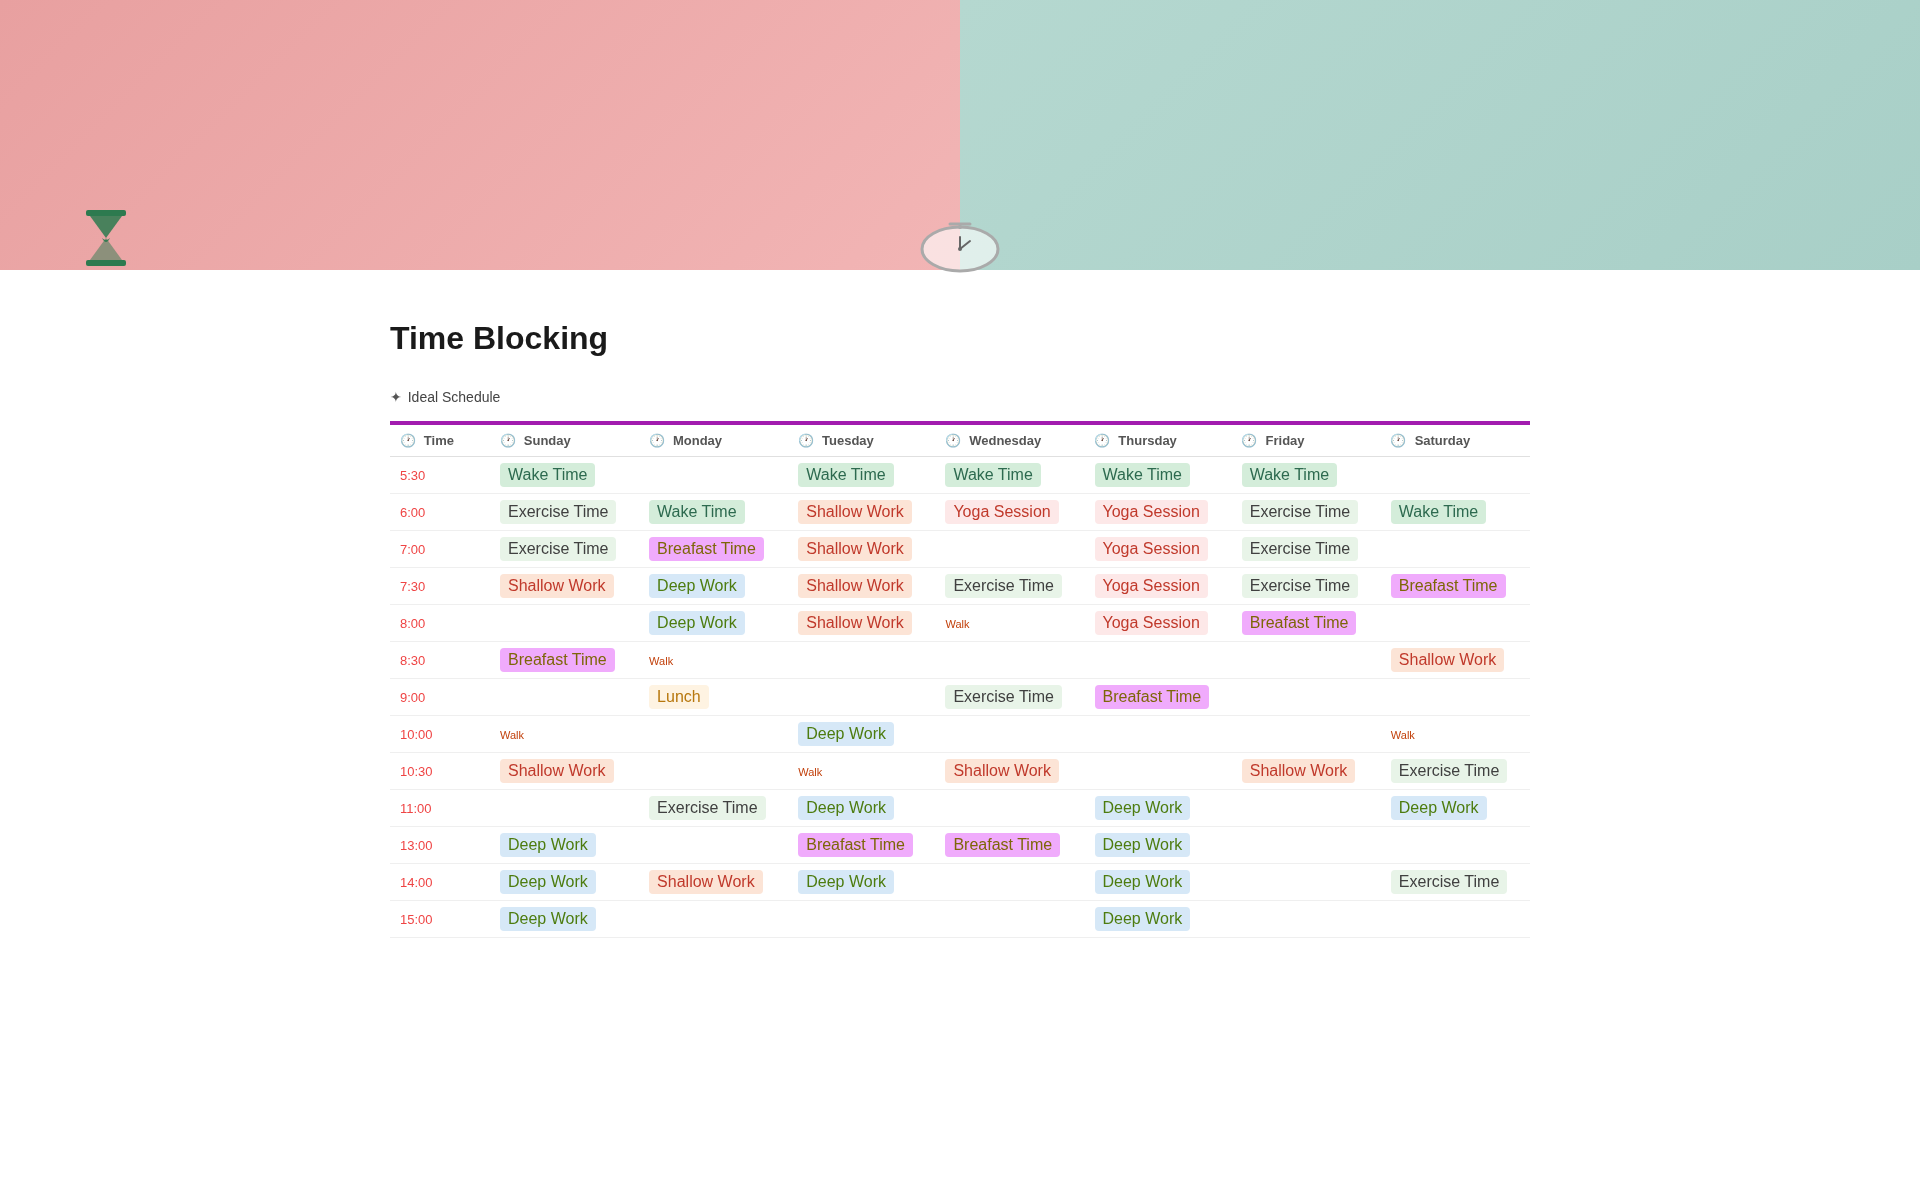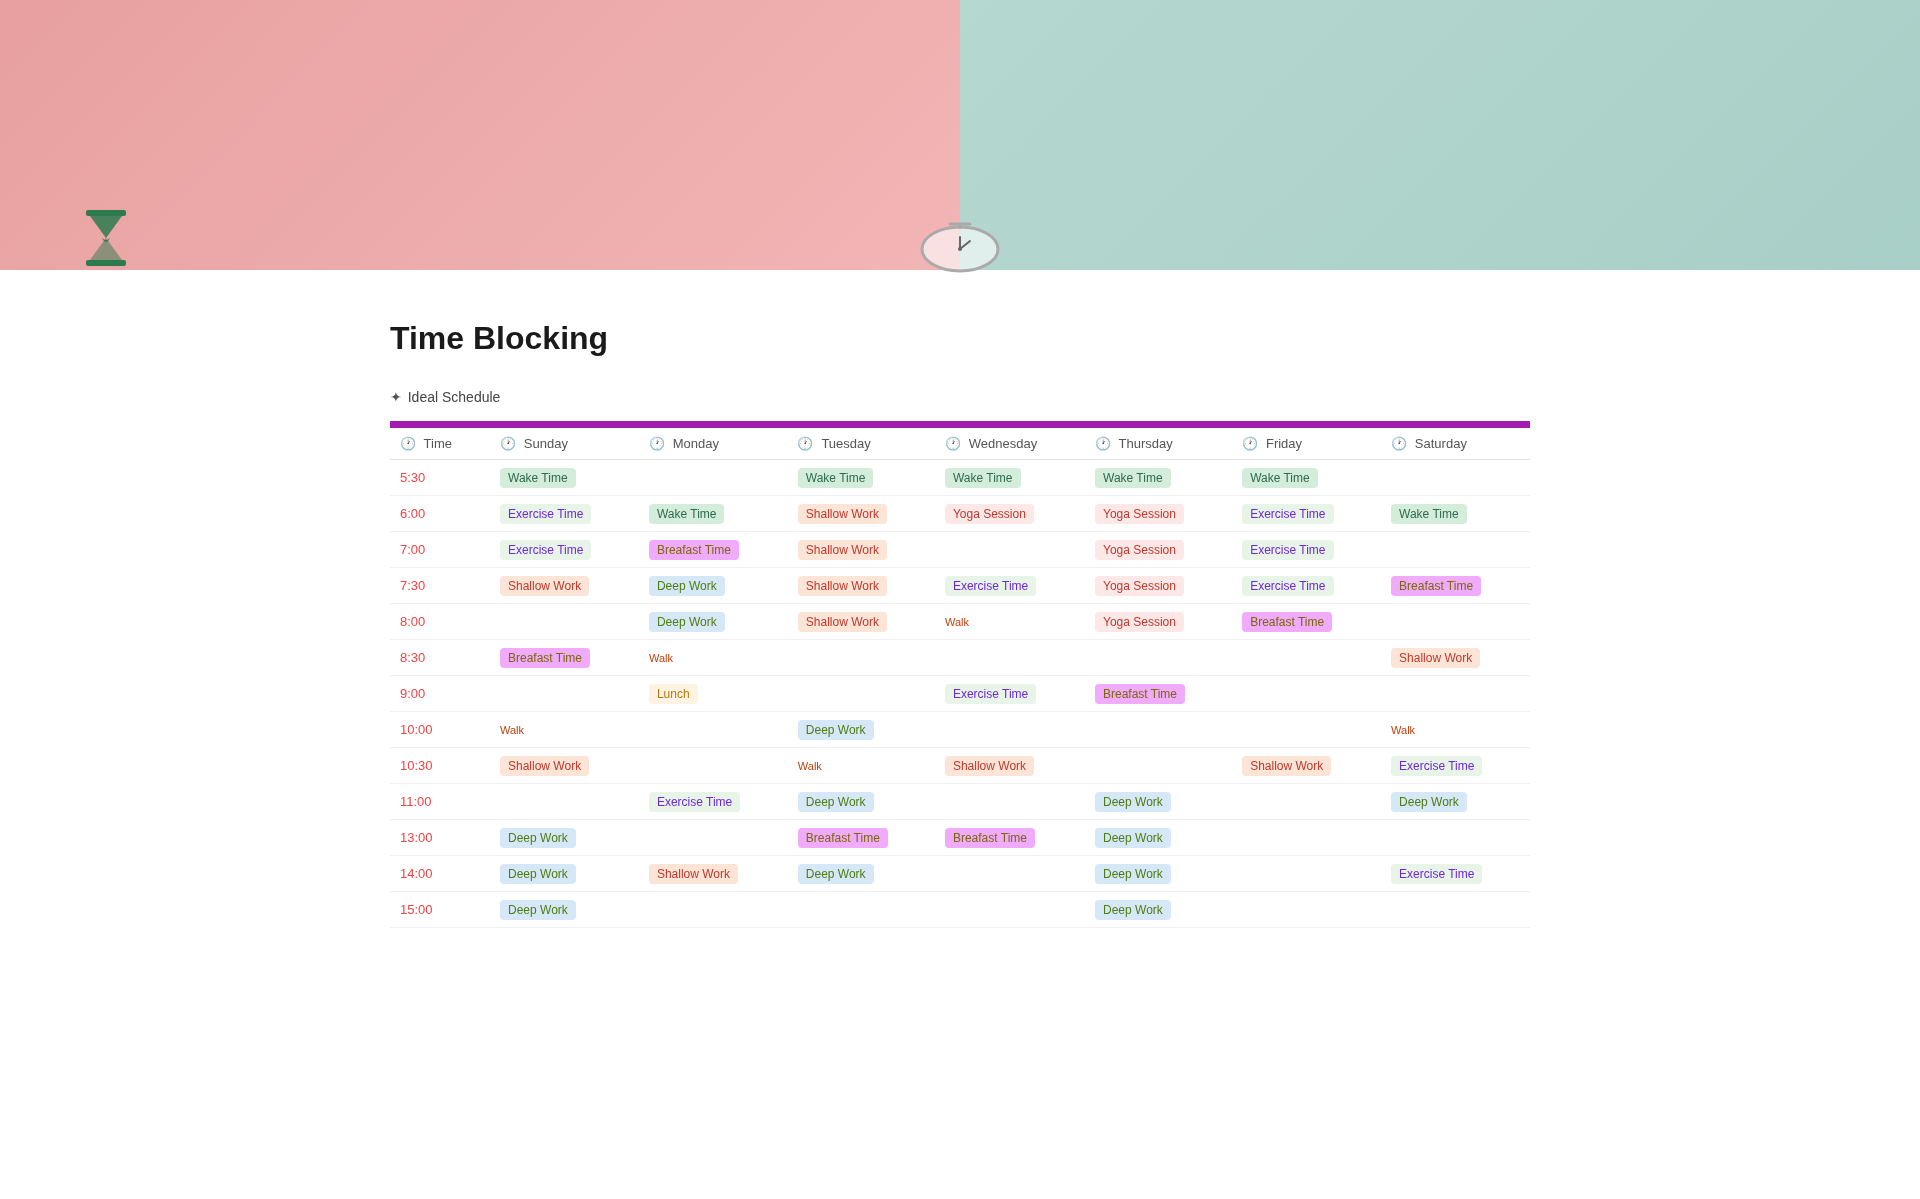--- a/index.html
+++ b/index.html
@@ -62,25 +62,25 @@
       font-size: 14px;
     }
 
     table {
       width: 100%;
       border-collapse: collapse;
       font-size: 13px;
     }
 
     thead tr th {
-      border-top: 7px solid #a21caf;
+      border-top: 4px solid #a21caf;
       border-bottom: 1px solid #e0e0e0;
       padding: 8px 10px;
       text-align: left;
-      font-weight: 400;
+      font-weight: 700;
       color: #555;
       background: #fff;
     }
 
     tbody tr td {
       border-bottom: 1px solid #efefef;
       padding: 6px 10px;
       vertical-align: middle;
       height: 36px;
       min-width: 100px;
@@ -89,27 +89,27 @@
     .time-col {
       color: #ef4444;
       font-size: 13px;
       width: 100px;
     }
 
     .tag {
       display: inline-block;
       padding: 3px 8px;
       border-radius: 4px;
-      font-size: 12px;
+      font-size: 16px;
       font-weight: 500;
       white-space: nowrap;
     }
 
     .tag-wake { background: #d4edda; color: #2d6a4f; }
-    .tag-exercise { background: #e8f4e8; color: #6d28d9; }
+    .tag-exercise { background: #e8f4e8; color: #404040; }
     .tag-shallow { background: #fce4d6; color: #c0392b; }
     .tag-deep { background: #d6e8f7; color: #4d7c0f; }
     .tag-yoga { background: #fde8e8; color: #c0392b; }
     .tag-breakfast { background: #f0abfc; color: #7d6608; }
     .tag-lunch { background: #fef3e2; color: #b7770d; }
 
     .col-header-icon {
       font-size: 13px;
       color: #888;
       margin-right: 4px;

